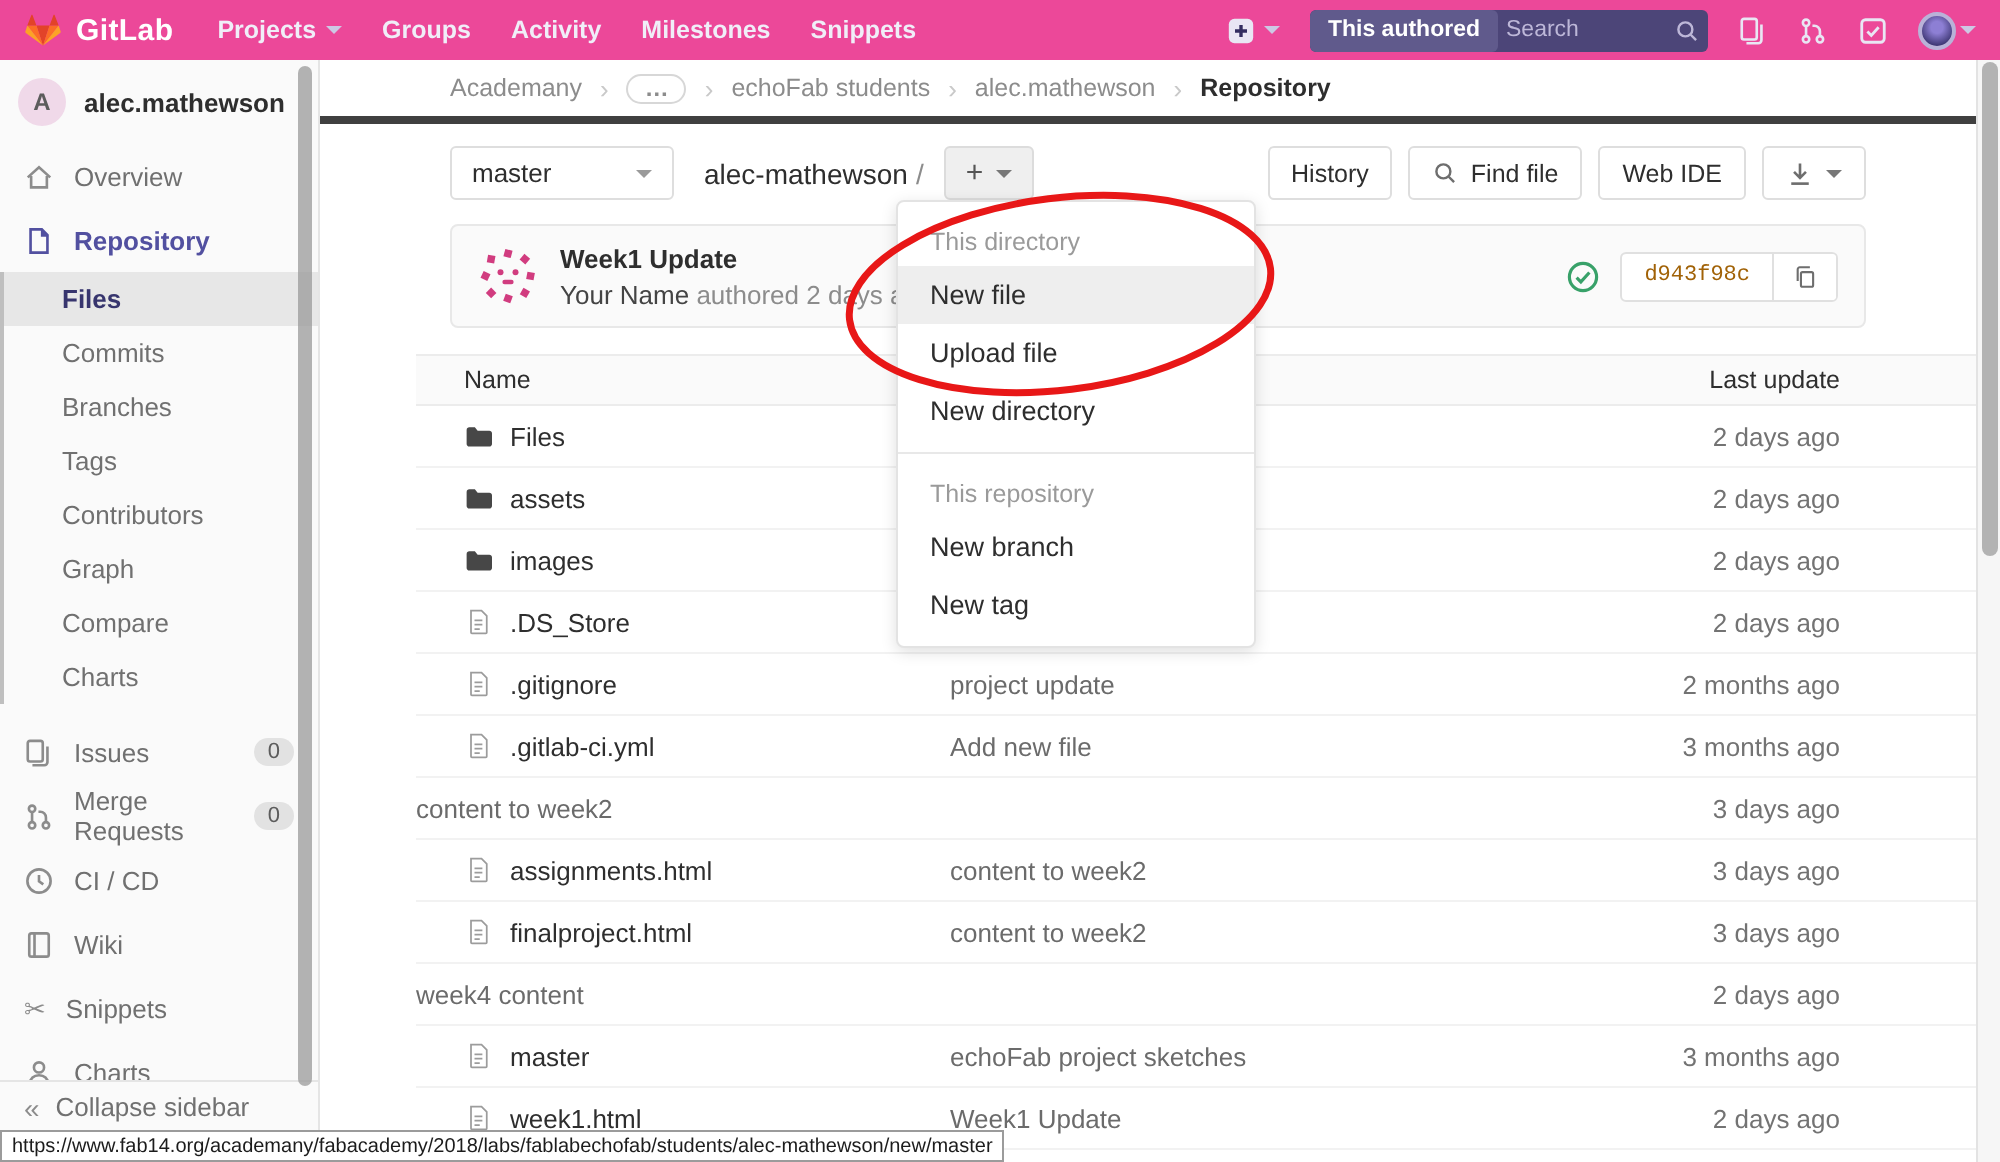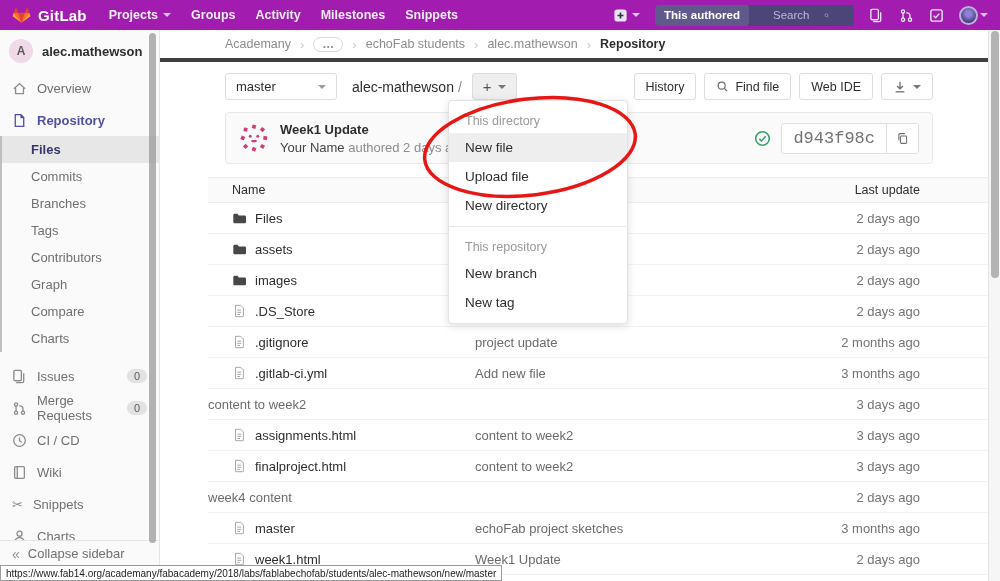--- a/index.html
+++ b/index.html
@@ -7,33 +7,33 @@
   body {
     position: relative; overflow: hidden; background:#fff;
     font-family:"Liberation Sans", sans-serif; color:#2e2e2e;
   }
   .caret { display:inline-block; width:0; height:0;
     border-left:4px solid transparent; border-right:4px solid transparent;
     border-top:4px solid currentColor; vertical-align:middle; }
 
   
   .navbar { position:absolute; top:0; left:0; width:1000px; height:30px;
-    background:#a21caf; display:flex; align-items:center; padding:0 12px; z-index:40; }
+    background:#ec4899; display:flex; align-items:center; padding:0 12px; z-index:40; }
   .brand { display:flex; align-items:center; gap:7px; margin-right:22px; }
   .brand-name { color:#fff; font-size:15px; font-weight:bold; letter-spacing:.2px; }
   .nav-links { display:flex; align-items:center; gap:20px; }
   .nav-link { color:#f0eef8; font-size:12.5px; font-weight:bold; cursor:pointer; display:flex; align-items:center; gap:5px; }
   .nav-link .caret { color:#cdc8e4; }
   .nav-right { margin-left:auto; display:flex; align-items:center; gap:15px; }
   .plus-group { display:flex; align-items:center; gap:4px; color:#e9e6f4; }
   .searchbar { display:flex; align-items:center; height:21px; background:#4c4578;
     border-radius:3px; overflow:hidden; }
   .search-scope { background:#605a8c; color:#fff; font-size:11.5px; font-weight:bold;
     padding:0 9px; height:21px; line-height:21px; border-radius:3px; }
-  .search-input { display:flex; align-items:center; gap:15px; padding:0 24px; width:105px; justify-content:space-between; }
+  .search-input { display:flex; align-items:center; gap:15px; padding:0 4px; width:105px; justify-content:space-between; }
   .search-input span { color:#bdb7d8; font-size:11.5px; }
   .nav-icon { display:flex; align-items:center; color:#e9e6f4; }
   .avatar-nav { width:19px; height:19px; border-radius:50%;
     background:radial-gradient(circle at 50% 38%, #8d7fd4 25%, #3f3875 75%);
     border:2px solid #b9b2d8; }
   .avatar-caret { color:#cdc8e4; margin-left:2px; }
 
   
   .sidebar { position:absolute; top:30px; left:0; width:160px; bottom:0;
     background:#fafafa; border-right:1px solid #e5e5e5; overflow:hidden; font-size:13px; color:#707070; z-index:10;}
@@ -86,21 +86,21 @@
   .tbtn .caret { color:#777; }
 
   .commit-box { margin:12px 55px 0 65px; height:52px; background:#fafafa;
     border:1px solid #e8e8e8; border-radius:4px; display:flex; align-items:center;
     padding:0 13px; gap:11px; }
   .commit-title { font-size:13px; font-weight:bold; color:#2e2e2e; margin-bottom:3px; }
   .commit-meta { font-size:13px; color:#8c8c8c; }
   .commit-meta .author { color:#444; }
   .commit-right { margin-left:auto; display:flex; align-items:center; gap:10px; }
   .sha-group { display:flex; border:1px solid #e0e0e0; border-radius:3px; background:#fff; overflow:hidden; }
-  .sha { padding:5px 11px; font-family:"Liberation Mono", monospace; font-size:17px; color:#737373; }
+  .sha { padding:5px 11px; font-family:"Liberation Mono", monospace; font-size:11px; color:#a16207; }
   .copy-btn { border-left:1px solid #e0e0e0; padding:5px 9px; display:flex; align-items:center; color:#6e6e6e; cursor:pointer; background:#fff; }
 
   .file-table { margin-top:13px; margin-left:48px; }
   .thead { height:26px; background:#fafafa; border-top:1px solid #ececec;
     border-bottom:1px solid #ececec; display:flex; align-items:center; font-size:12.5px; color:#2e2e2e; }
   .th-name { width:267px; padding-left:24px; }
   .th-spacer { flex:1; }
   .th-update { padding-right:68px; }
   .trow { height:31px; border-bottom:1px solid #f2f2f2; display:flex; align-items:center; font-size:13px; }
   .td-name { width:267px; padding-left:24px; display:flex; align-items:center; gap:9px; color:#2e2e2e; cursor:pointer; }

